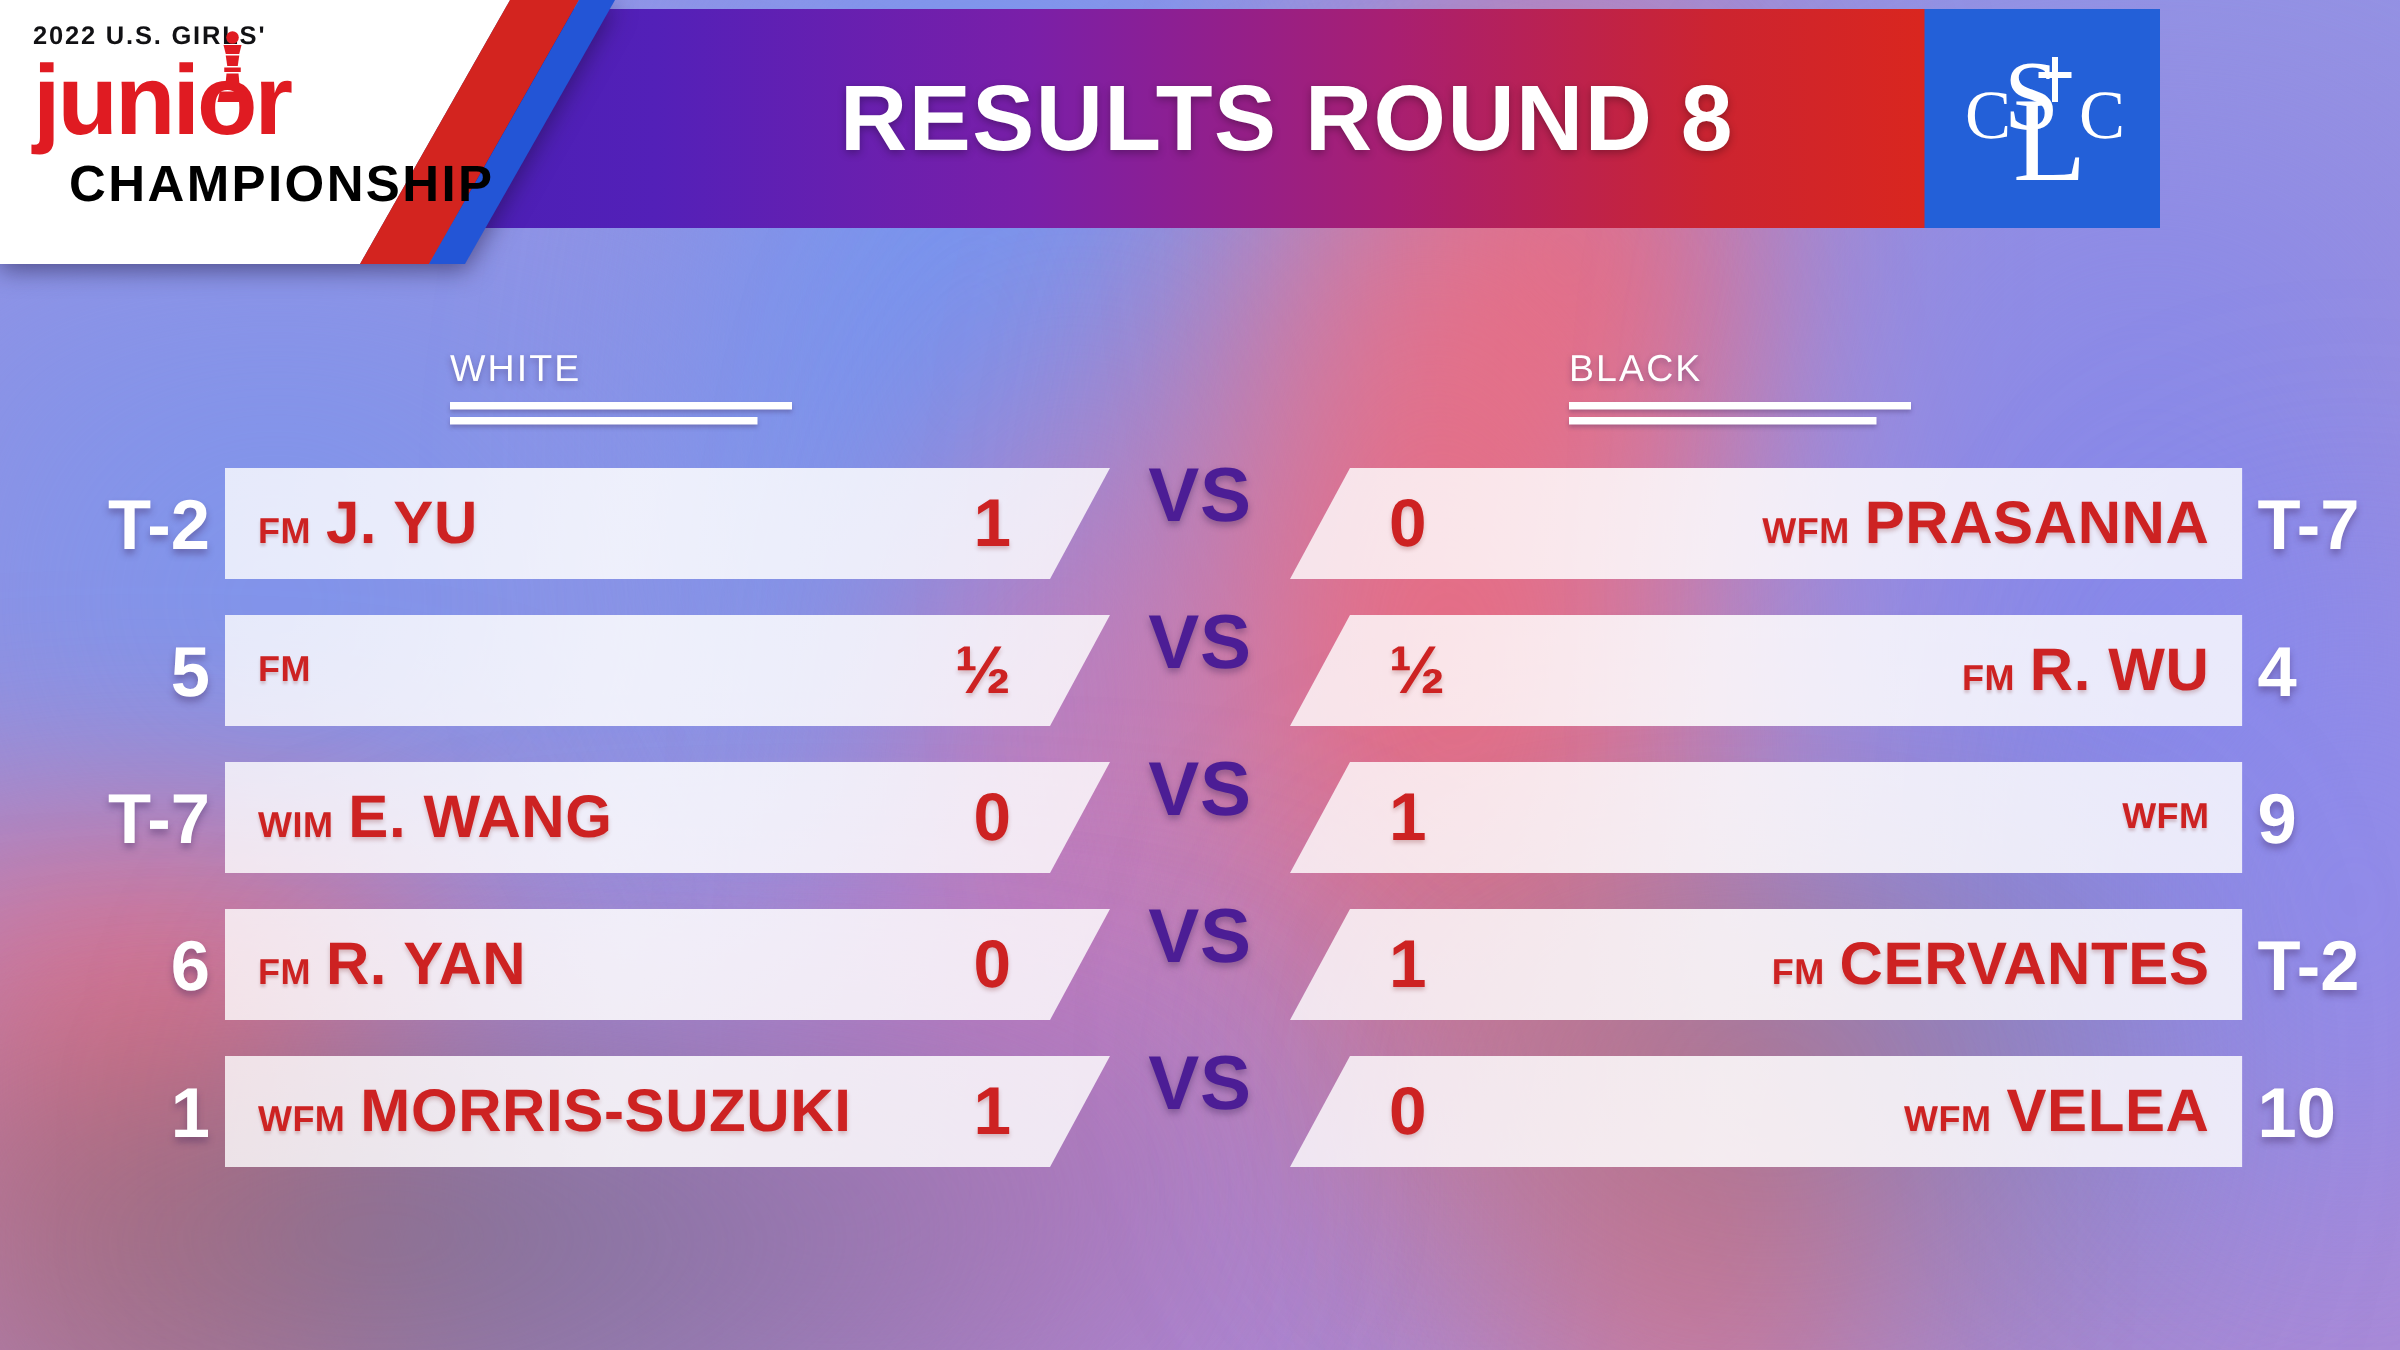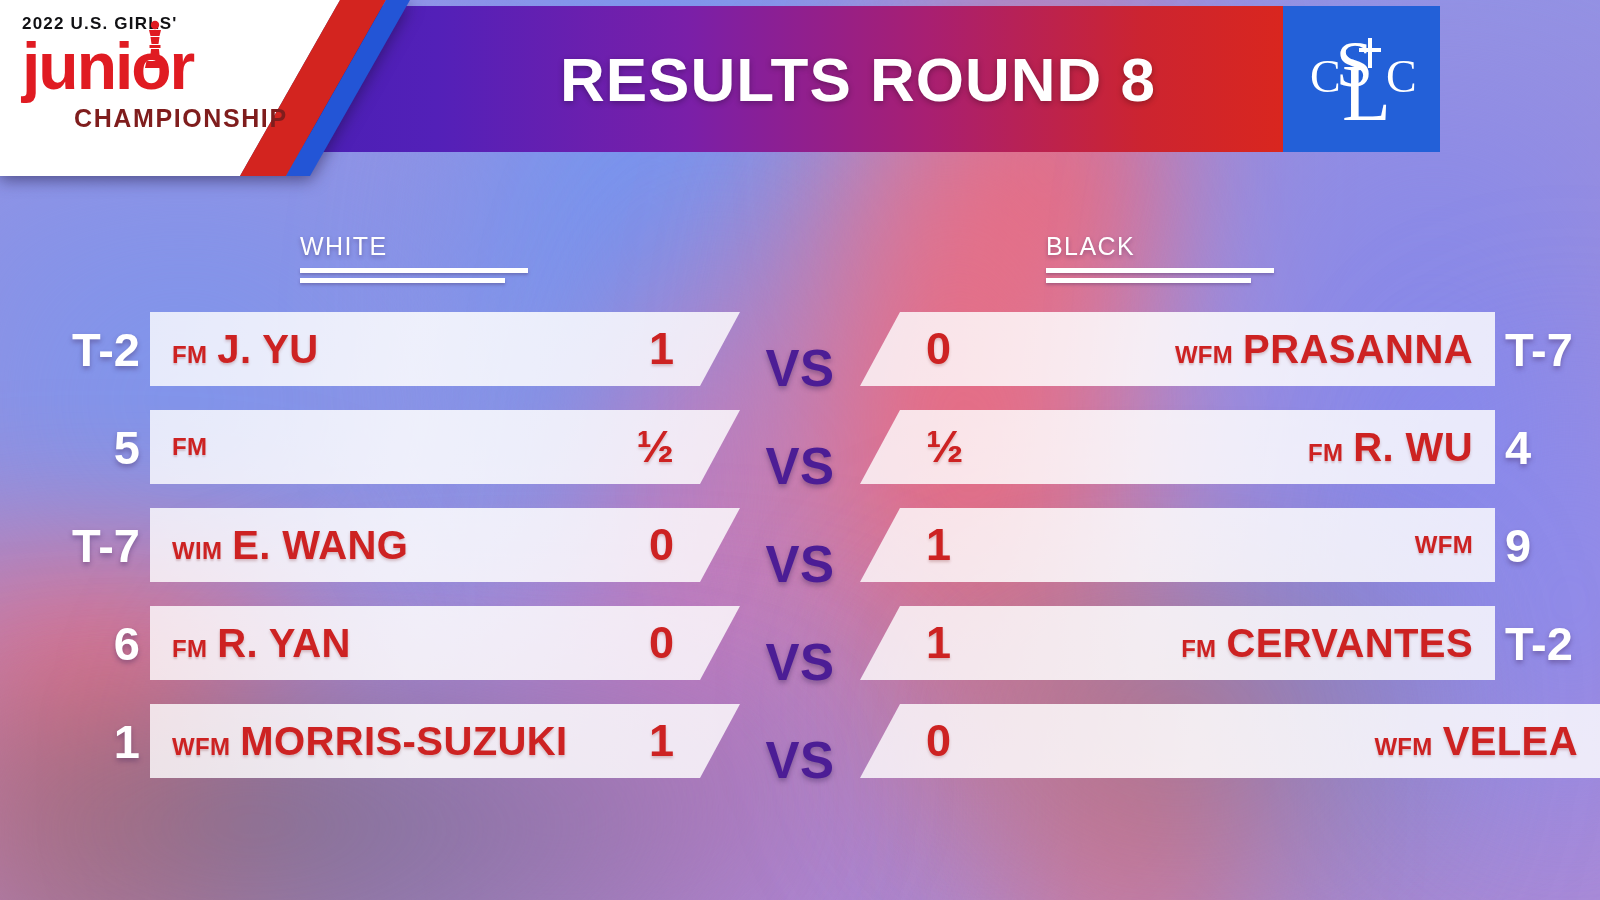--- a/index.html
+++ b/index.html
@@ -130,22 +130,22 @@
     position:relative; margin-top:-2px; height:68px;
   }
   .logo-word .junior-text {
     font-size:66px; font-weight:bold; color:#e01b22; letter-spacing:-2px;
     font-family:"Liberation Sans", sans-serif; line-height:68px;
   }
   .queen-piece {
     position:absolute; left:118px; top:-12px; width:30px; height:52px;
   }
   .logo-line3 {
-    font-size:25px; font-weight:bold; color:#7f1d1d; letter-spacing:1.6px;
-    margin-top:4px; margin-left:52px;
+    font-size:34px; font-weight:bold; color:#000000; letter-spacing:1.6px;
+    margin-top:4px; margin-left:24px;
     font-family:"Liberation Sans", sans-serif;
   }
 
   
   .col-head { position:absolute; z-index:20; }
   .col-head .lbl {
     color:#ffffff; font-size:25px; font-weight:normal; letter-spacing:1.4px;
     text-shadow:0 2px 4px rgba(50,30,80,0.35);
     font-family:"Liberation Sans", sans-serif;
   }
@@ -155,21 +155,21 @@
   }
   .rule-a { width:228px; }
   .rule-b { width:205px; margin-top:5px; }
   #head-white { left:300px; top:232px; }
   #head-black { left:1046px; top:232px; }
 
   
   #rows { position:absolute; left:0; top:300px; width:1600px; z-index:20; }
   .row {
     position:relative; height:98px;
-    display:flex; align-items:flex-end;
+    display:flex; align-items:flex-start;
   }
 
   .side-white { position:relative; width:740px; height:98px; display:flex; align-items:center; }
   .side-black { position:relative; width:740px; height:98px; display:flex; align-items:center; }
 
   .rank {
     color:#ffffff; font-weight:bold; font-size:47px;
     text-shadow:0 3px 5px rgba(60,35,90,0.38);
     font-family:"Liberation Sans", sans-serif;
     white-space:nowrap;
@@ -397,15 +397,16 @@
       </div>
       <div class="vs">VS</div>
       <div class="side-black">
         <div class="bar bar-black">
           <div class="score">0</div>
           <div class="nm-grp">
             <span class="title-tag">WFM</span>
             <span class="pname">VELEA</span>
           </div>
         </div>
+        <div class="rank rank-black">10</div>
       </div>
     </div>
   </div>
 
 </body></html>

